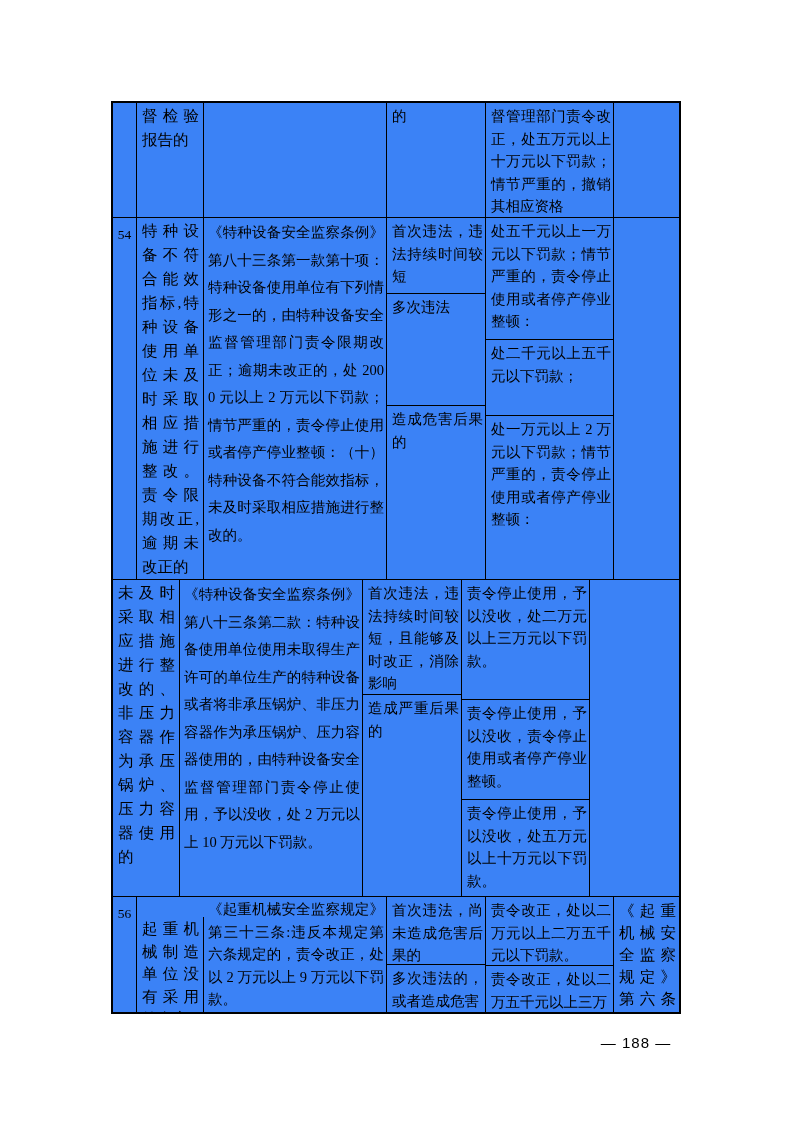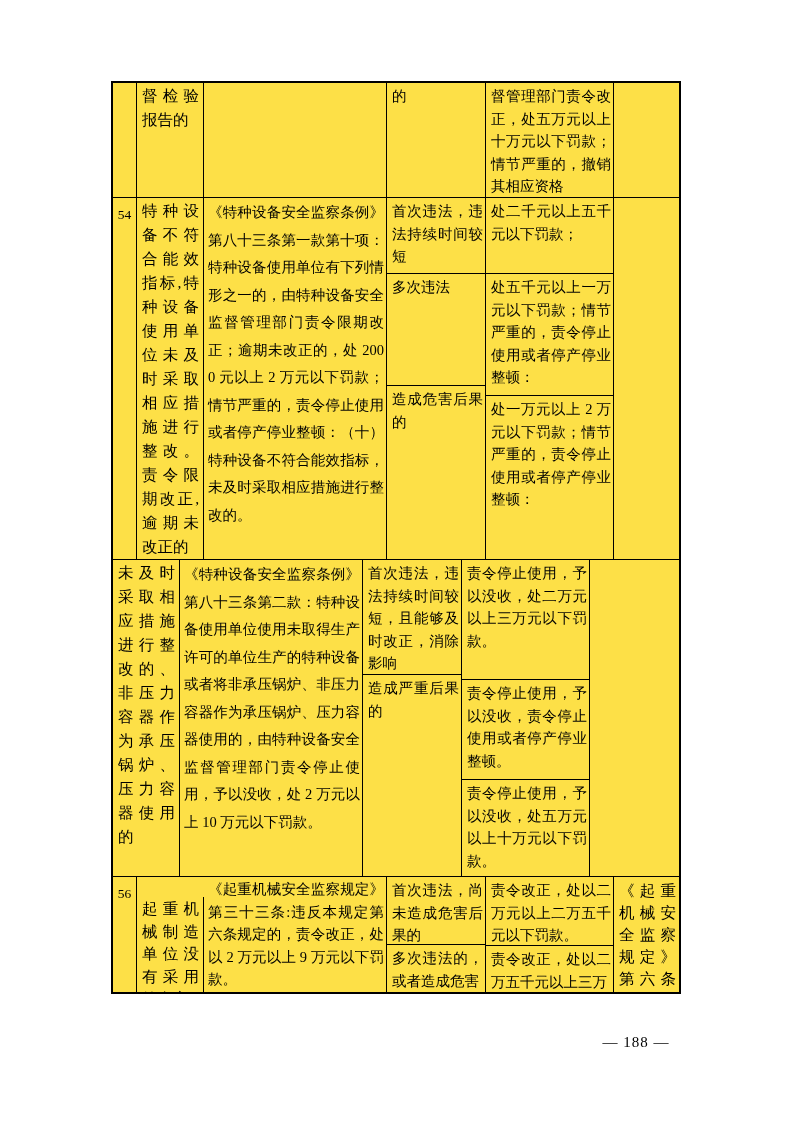--- a/index.html
+++ b/index.html
@@ -2,23 +2,23 @@
 <html><head>
 <meta charset="utf-8">
 <style>
   html,body{margin:0;padding:0;background:#888;}
   .page{
     position:relative;width:793px;height:1122px;background:#ffffff;
     font-family:"Liberation Serif","DejaVu Serif",serif;color:#000;
     margin:0 auto;overflow:hidden;
   }
   .table{
-    position:absolute;left:111px;top:81px;width:570px;
+    position:absolute;left:111px;top:101px;width:570px;
     border:2px solid #000;box-sizing:border-box;
-    display:flex;flex-direction:column;background:#fde047;
+    display:flex;flex-direction:column;background:#3b82f6;
   }
   .trow{display:flex;border-bottom:1.5px solid #000;box-sizing:border-box;flex:0 0 auto;}
   .trow:last-child{border-bottom:none;}
   .cell{border-right:1.5px solid #000;box-sizing:border-box;overflow:hidden;flex:0 0 auto;}
   .cell:last-child{border-right:none;flex:1 1 auto;}
   .c1{width:24px;font-size:13.5px;text-align:center;padding-top:9px;}
   .c2{width:67px;font-size:15.5px;line-height:24px;padding:1px 4px 0 5px;
       text-align:justify;text-justify:inter-character;word-break:break-all;}
   .c3{width:183px;font-size:14.5px;line-height:27.5px;padding:1px 2px 0 4px;
       text-align:justify;text-justify:inter-character;word-break:break-all;}
@@ -30,21 +30,21 @@
   .sub{box-sizing:border-box;overflow:hidden;flex:0 0 auto;
        font-size:14.5px;line-height:22.5px;padding:2px 2px 0 5px;
        text-align:justify;text-justify:inter-character;word-break:break-all;
        white-space:pre-wrap;}
   .sub.hb{border-bottom:1.5px solid #000;}
   .sub.fill{flex:1 1 auto;}
   .lh-c3-tight{line-height:22.5px;}
   .lh-c2-tight{line-height:22.5px;margin-top:20px;}
   .footer{
     position:absolute;left:561px;top:1034px;width:150px;text-align:center;
-    font-size:15px;letter-spacing:1px;font-family:Liberation Serif, serif;
+    font-size:15px;letter-spacing:1px;font-family:Liberation Sans, sans-serif;
   }
 </style>
 </head>
 <body>
 
 <div class="page">
 
   <div class="table">
 
     <div class="trow" style="height:115px">
@@ -63,22 +63,22 @@
     <div class="trow" style="height:362px">
       <div class="cell c1">54</div>
       <div class="cell c2">特种设备不符合能效指标,特种设备使用单位未及时采取相应措施进行整改。责令限期改正,逾期未改正的</div>
       <div class="cell c3">《特种设备安全监察条例》第八十三条第一款第十项：特种设备使用单位有下列情形之一的，由特种设备安全监督管理部门责令限期改正；逾期未改正的，处 2000 元以上 2 万元以下罚款；情节严重的，责令停止使用或者停产停业整顿：（十）特种设备不符合能效指标，未及时采取相应措施进行整改的。</div>
       <div class="cell c4 stack">
         <div class="sub hb" style="height:76px">首次违法，违法持续时间较短</div>
         <div class="sub hb" style="height:112px">多次违法</div>
         <div class="sub fill">造成危害后果的</div>
       </div>
       <div class="cell c5 stack">
+        <div class="sub hb" style="height:122px">处五千元以上一万元以下罚款；情节严重的，责令停止使用或者停产停业整顿：</div>
         <div class="sub hb" style="height:76px">处二千元以上五千元以下罚款；</div>
-        <div class="sub hb" style="height:122px">处五千元以上一万元以下罚款；情节严重的，责令停止使用或者停产停业整顿：</div>
         <div class="sub fill">处一万元以上 2 万元以下罚款；情节严重的，责令停止使用或者停产停业整顿：</div>
       </div>
       <div class="cell c6"></div>
     </div>
 
     <div class="trow" style="height:317px">
       <div class="cell c2">未及时采取相应措施进行整改的、非压力容器作为承压锅炉、压力容器使用的</div>
       <div class="cell c3">《特种设备安全监察条例》第八十三条第二款：特种设备使用单位使用未取得生产许可的单位生产的特种设备或者将非承压锅炉、非压力容器作为承压锅炉、压力容器使用的，由特种设备安全监督管理部门责令停止使用，予以没收，处 2 万元以上 10 万元以下罚款。</div>
       <div class="cell c4 stack">
         <div class="sub hb" style="height:115px">首次违法，违法持续时间较短，且能够及时改正，消除影响</div>

